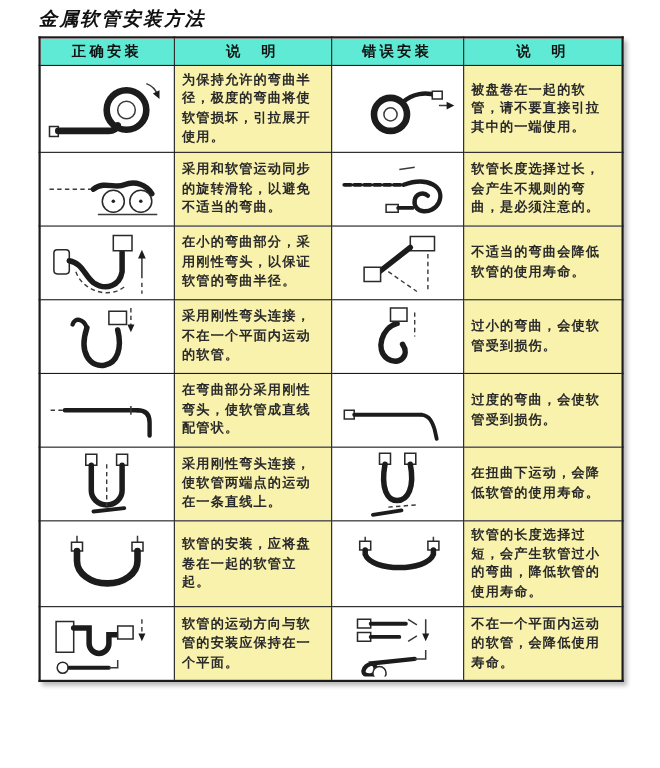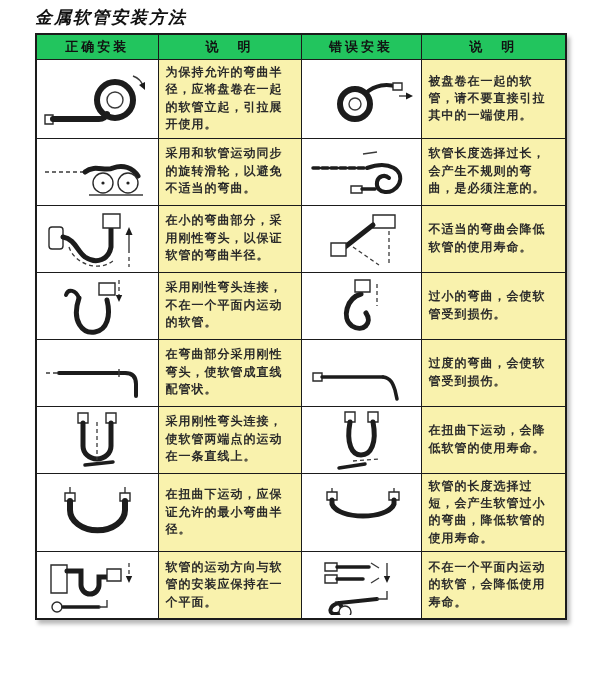--- a/index.html
+++ b/index.html
@@ -26,21 +26,21 @@
     border:2px solid #1b1b1b;
     box-shadow:3px 4px 4px rgba(0,0,0,0.28);
     background:#fff;
   }
   .install-table th, .install-table td{
     border:1px solid #1b1b1b;
     padding:0;
     overflow:hidden;
   }
   .install-table th{
-    background:#22c55e;
+    background:#5eead4;
     height:24px;
     font-size:13px;
     font-weight:bold;
     letter-spacing:3px;
     color:#111;
   }
   td.img-cell{
     background:#ffffff;
     text-align:center;
     vertical-align:middle;
@@ -93,21 +93,21 @@
         <td class="img-cell">
           <svg class="illu" width="112" height="70" viewBox="0 0 112 70">
             <rect class="fit" x="4" y="51" width="8" height="9"></rect>
             <path class="hose" stroke-width="6" d="M12 55 H58 Q64 55 66 50"></path>
             <circle class="hose" stroke-width="6" cx="74" cy="36" r="18"></circle>
             <circle class="thin" cx="74" cy="36" r="8"></circle>
             <path class="thin" d="M92 12 q8 3 10 10"></path>
             <polygon class="arrowhead" points="104,26 98,21 104,18"></polygon>
           </svg>
         </td>
-        <td class="desc-cell">为保持允许的弯曲半径，应将盘卷在一起的软管立起，引拉展开使用。</td>
+        <td class="desc-cell">为保持允许的弯曲半径，极度的弯曲将使软管损坏，引拉展开使用。</td>
         <td class="img-cell">
           <svg class="illu" width="112" height="70" viewBox="0 0 112 70">
             <circle class="hose" stroke-width="6" cx="50" cy="40" r="15"></circle>
             <circle class="thin" cx="50" cy="40" r="6"></circle>
             <path class="hose" stroke-width="4" d="M61 29 C 70 21, 82 19, 92 23"></path>
             <rect class="fit" x="88" y="19" width="9" height="7"></rect>
             <path class="thin" d="M94 32 h10"></path>
             <polygon class="arrowhead" points="108,32 101,28.5 101,35.5"></polygon>
           </svg>
         </td>
@@ -232,21 +232,21 @@
       <tr class="row-std">
         <td class="img-cell">
           <svg class="illu" width="112" height="60" viewBox="0 0 112 60">
             <path class="thin" d="M29 5 V13"></path>
             <rect class="fit" x="24" y="11" width="10" height="8"></rect>
             <path class="thin" d="M84 5 V13"></path>
             <rect class="fit" x="79" y="11" width="10" height="8"></rect>
             <path class="hose" stroke-width="6" d="M29 19 V28 A27 20 0 0 0 84 28 V19"></path>
           </svg>
         </td>
-        <td class="desc-cell">在扭曲下运动，应保证允许的最小弯曲半径。</td>
+        <td class="desc-cell">软管的安装，应将盘卷在一起的软管立起。</td>
         <td class="img-cell">
           <svg class="illu" width="112" height="60" viewBox="0 0 112 60">
             <path class="thin" d="M27 6 V12"></path>
             <rect class="fit" x="22" y="10" width="10" height="8"></rect>
             <path class="thin" d="M89 6 V12"></path>
             <rect class="fit" x="84" y="10" width="10" height="8"></rect>
             <path class="hose" stroke-width="5" d="M27 18 V22 C 33 38, 83 38, 89 22 V18"></path>
           </svg>
         </td>
         <td class="desc-cell">软管的长度选择过短，会产生软管过小的弯曲，降低软管的使用寿命。</td>

